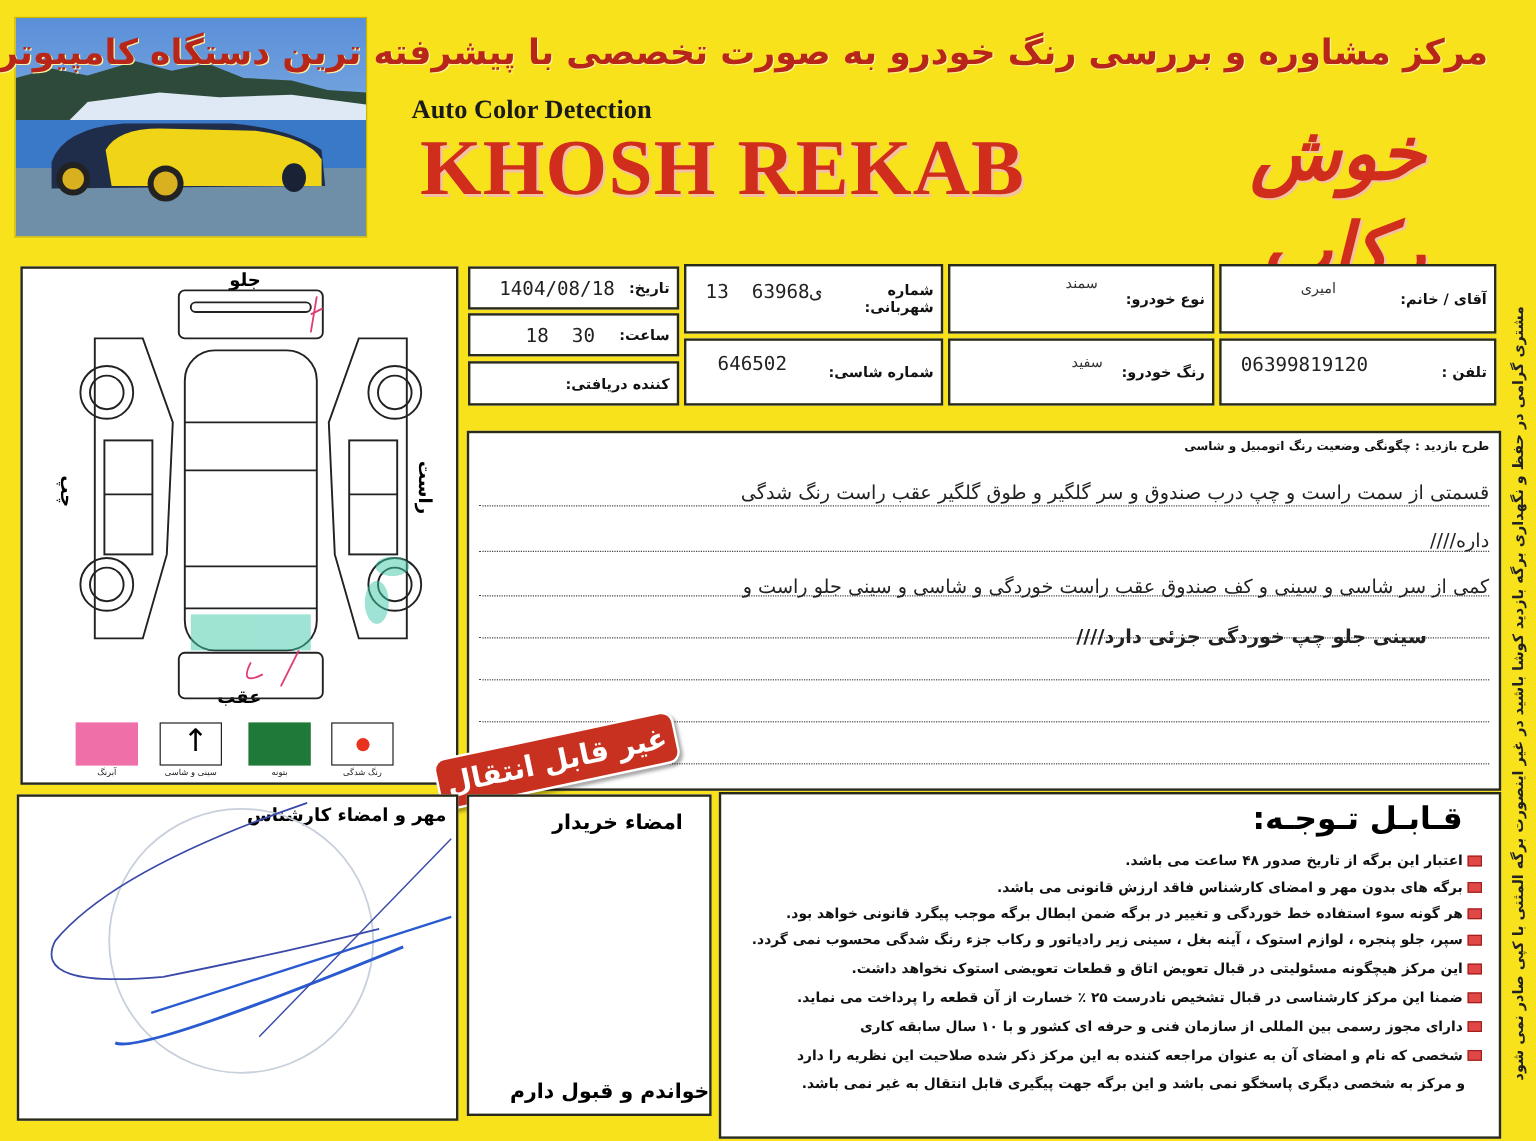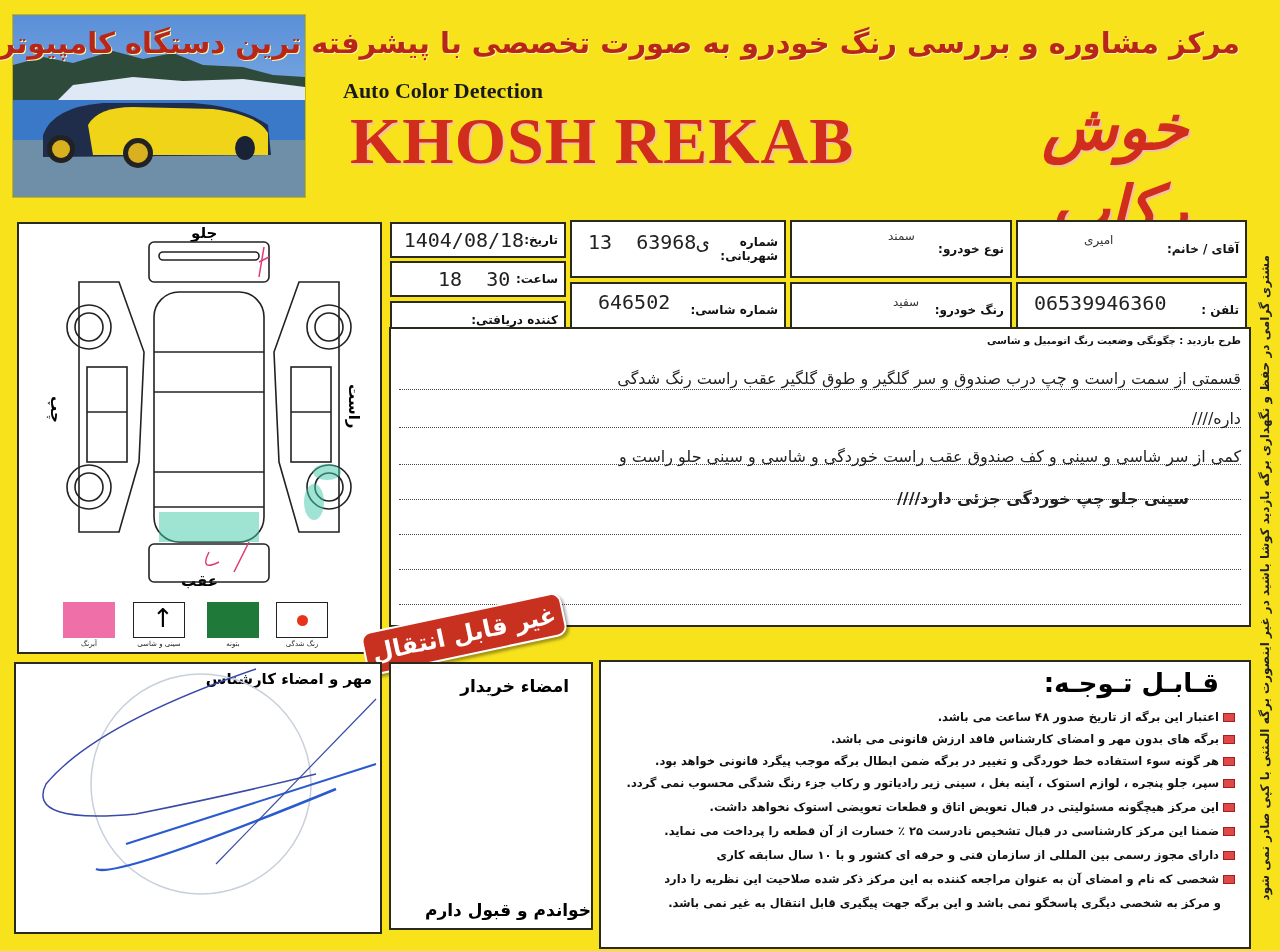--- a/index.html
+++ b/index.html
@@ -7,24 +7,24 @@
   .abs{position:absolute;}
   .box{position:absolute;background:#fff;border:2px solid #2a2a1a;box-sizing:border-box;}
   
   #photo{left:12px;top:14px;width:292px;height:182px;overflow:hidden;border:1px solid #c9b400;}
   #tagline{left:340px;top:26px;width:900px;text-align:right;font-size:29px;font-weight:bold;color:#b8261a;direction:rtl;white-space:nowrap;text-shadow:1px 1px 0 #fff3a0;letter-spacing:-0.5px;}
   #auto-detect{left:343px;top:78px;font-family:"Liberation Serif",serif;font-weight:bold;font-size:22px;color:#1a1a1a;}
   #brand-en{left:350px;top:108px;font-family:"Liberation Serif",serif;font-weight:bold;font-size:66px;color:#d12d1d;letter-spacing:1px;text-shadow:2px 2px 0 #f3c0a0;line-height:1;}
   #brand-fa{left:913px;top:88px;width:275px;text-align:right;font-family:"DejaVu Serif",serif;font-weight:bold;font-style:italic;font-size:62px;color:#d12d1d;direction:rtl;text-shadow:2px 2px 0 #f3c0a0;line-height:1.3;}
   
   .cell{display:flex;align-items:center;justify-content:space-between;padding:0 6px;direction:rtl;font-size:12px;font-weight:bold;color:#111;}
-  .cell .val{font-family:"DejaVu Sans Mono",monospace;font-weight:normal;font-size:20px;color:#222;direction:ltr;}
+  .cell .val{font-family:"DejaVu Sans Mono",monospace;font-weight:normal;font-size:16px;color:#222;direction:ltr;}
   .cell .hand{font-weight:normal;font-size:12px;color:#333;}
   
-  #desc{left:389px;top:327px;width:862px;height:300px;}
+  #desc{left:389px;top:359px;width:862px;height:300px;}
   #desc-title{position:absolute;right:8px;top:6px;font-size:10px;font-weight:bold;direction:rtl;color:#111;}
   .dline{position:absolute;left:8px;right:8px;border-bottom:1px dotted #444;height:0;}
   .dtext{position:absolute;right:8px;font-size:16px;color:#222;direction:rtl;white-space:nowrap;}
   
   #diagram{left:17px;top:222px;width:365px;height:432px;}
   .legend-sw{position:absolute;width:52px;height:36px;box-sizing:border-box;}
   .legend-lbl{position:absolute;font-size:7px;color:#222;direction:rtl;text-align:center;width:70px;}
   
   #stamp{left:362px;top:612px;width:200px;height:40px;background:#c8311f;border-radius:10px;transform:rotate(-12deg);color:#fff;font-weight:bold;font-size:24px;text-align:center;line-height:40px;direction:rtl;box-shadow:2px 3px 3px rgba(0,0,0,.35);border:2px solid #fff;}
   
@@ -65,21 +65,21 @@
 <div id="auto-detect" class="abs">Auto Color Detection</div>
 <div id="brand-en" class="abs">KHOSH REKAB</div>
 <div id="brand-fa" class="abs">خوش رکاب</div>
 
 <div class="box cell" style="left:1016px;top:220px;width:231px;height:58px;">
   <span>آقای / خانم:</span>
   <span class="hand" style="margin-left:60px;margin-bottom:18px;">امیری</span>
 </div>
 <div class="box cell" style="left:1016px;top:282px;width:231px;height:56px;">
   <span>تلفن :</span>
-  <span class="val" style="margin-left:10px;margin-bottom:14px;">06539946360</span>
+  <span class="val" style="margin-left:10px;margin-bottom:14px;">06399819120</span>
 </div>
 <div class="box cell" style="left:790px;top:220px;width:222px;height:58px;">
   <span>نوع خودرو:</span>
   <span class="hand" style="margin-left:90px;margin-bottom:26px;">سمند</span>
 </div>
 <div class="box cell" style="left:790px;top:282px;width:222px;height:56px;">
   <span>رنگ خودرو:</span>
   <span class="hand" style="margin-left:95px;margin-bottom:16px;">سفید</span>
 </div>
 <div class="box cell" style="left:570px;top:220px;width:216px;height:58px;">

